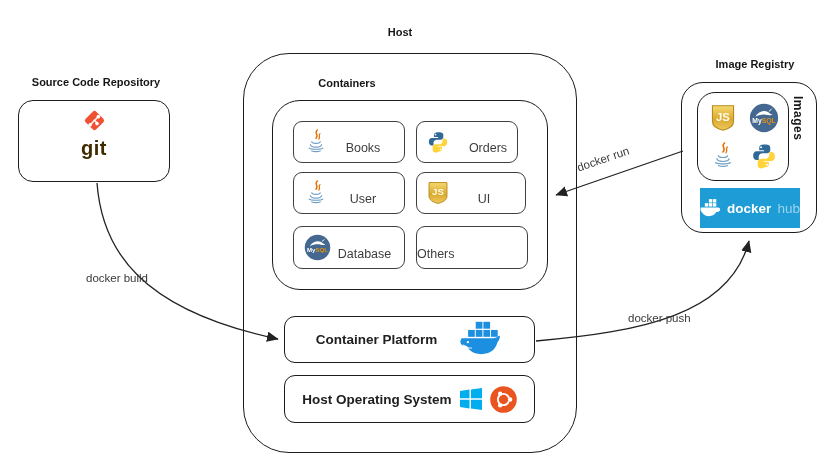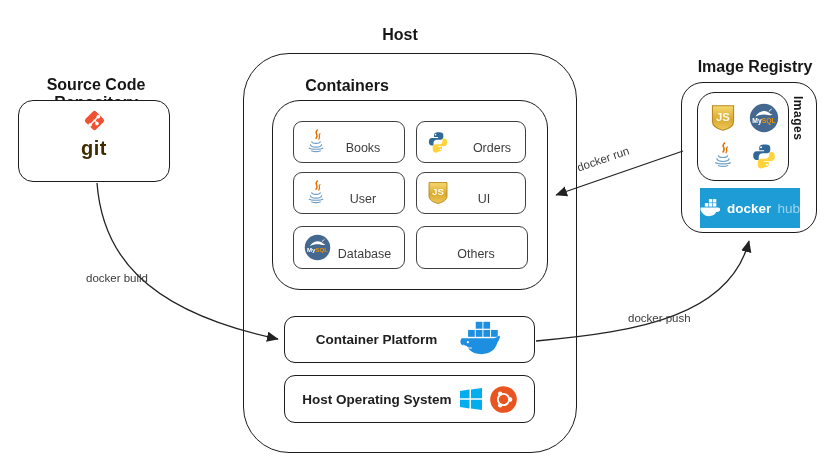--- a/index.html
+++ b/index.html
@@ -1,24 +1,24 @@
 <!DOCTYPE html>
 <html><head>
 <meta charset="utf-8">
 <style>
   html,body{margin:0;padding:0;background:#fff;}
   .stage{position:relative;width:840px;height:476px;background:#fff;overflow:hidden;
          font-family:"Liberation Sans",sans-serif;color:#222;}
   .box{position:absolute;background:#fff;border:1.4px solid #1c1c1c;box-sizing:border-box;}
-  .title{position:absolute;font-weight:bold;font-size:16px;color:#161616;text-align:center;}
+  .title{position:absolute;font-weight:bold;font-size:11px;color:#161616;text-align:center;}
   .node-lines{font-weight:bold;font-size:12px;color:#2e2e2e;text-align:center;line-height:15px;}
   .item{position:absolute;background:#fff;border:1.2px solid #3f3f3f;border-radius:9px;
         display:flex;align-items:center;box-sizing:border-box;padding-left:10px;}
   .item .ilabel{flex:1;text-align:center;font-size:12.5px;color:#3d3d3d;padding-right:6px;margin-top:12px;}
-  .item.noicon{justify-content:center;padding-left:8px;}
+  .item.noicon{justify-content:flex-start;padding-left:0;}
   .item.noicon .ilabel{flex:none;padding-right:0;}
   .bigrow{position:absolute;display:flex;align-items:center;justify-content:center;gap:22px;
           font-weight:bold;font-size:13.5px;color:#202020;}
   .arrowlabel{position:absolute;font-size:11.5px;color:#3a3a3a;white-space:nowrap;}
   .gitrow{display:flex;align-items:center;justify-content:center;gap:4px;margin-top:7px;flex-direction:column;}
   .gitword{font-weight:bold;font-size:20px;color:#3E2C00;letter-spacing:.5px;}
   .reg-grid{position:absolute;left:697px;top:92px;width:92px;height:89px;border:1.4px solid #1c1c1c;
             border-radius:18px;background:#fff;display:grid;grid-template-columns:1fr 1fr;
             align-items:center;justify-items:center;padding:6px 4px;box-sizing:border-box;}
   .images-vert{position:absolute;left:791px;top:96px;height:80px;writing-mode:vertical-rl;
@@ -75,21 +75,21 @@
         <path d="M16 4.6c-2.3 1.8 1 2.9-1.2 5.4" fill="none" stroke="#E76F00" stroke-width="1.2" stroke-linecap="round"></path>
         <path d="M7.7 12.3c0 1.4 1.9 2.1 4.3 2.1s4.3-.7 4.3-2.1" fill="none" stroke="#6E9EC6" stroke-width="1.1"></path>
         <path d="M6.3 15.2c0 1.9 2.6 2.9 5.7 2.9s5.7-1 5.7-2.9" fill="none" stroke="#6E9EC6" stroke-width="1.1"></path>
         <path d="M4.8 19c2.3 1.7 12.1 1.7 14.4 0" fill="none" stroke="#6E9EC6" stroke-width="1.1"></path>
         <path d="M7.3 21.8c2.7 1 6.7 1 9.4 0" fill="none" stroke="#6E9EC6" stroke-width="1.1"></path>
       </svg>
     </span>
     <span class="ilabel">Books</span>
   </div>
 
-  <div class="item" style="left:416px;top:121px;width:110px;height:42px;gap:16px;">
+  <div class="item" style="left:416px;top:121px;width:102px;height:42px;gap:16px;">
     <span>
       <svg width="22" height="22" viewBox="0 0 24 24">
         <path d="M11.9 1.4c-2.7 0-4.3 1-4.3 3v2.2h4.5v.9H5.3c-2.1 0-3.3 1.5-3.3 4.1 0 2.6 1.1 4.1 3.2 4.1h1.9v-2.8c0-1.9 1.6-3.4 3.5-3.4h4.3c1.6 0 2.9-1.3 2.9-3V4.4c0-2-1.7-3-4-3z" fill="#306998"></path>
         <path d="M12.1 22.6c2.7 0 4.3-1 4.3-3v-2.2h-4.5v-.9h6.8c2.1 0 3.3-1.5 3.3-4.1 0-2.6-1.1-4.1-3.2-4.1h-1.9v2.8c0 1.9-1.6 3.4-3.5 3.4H9.1c-1.6 0-2.9 1.3-2.9 3v3.1c0 2 1.7 3 4 3z" fill="#FFD43B"></path>
         <circle cx="9.3" cy="4" r=".9" fill="#fff"></circle>
           <circle cx="14.7" cy="20" r=".9" fill="#fff"></circle>
       </svg>
     </span>
     <span class="ilabel">Orders</span>
   </div>

